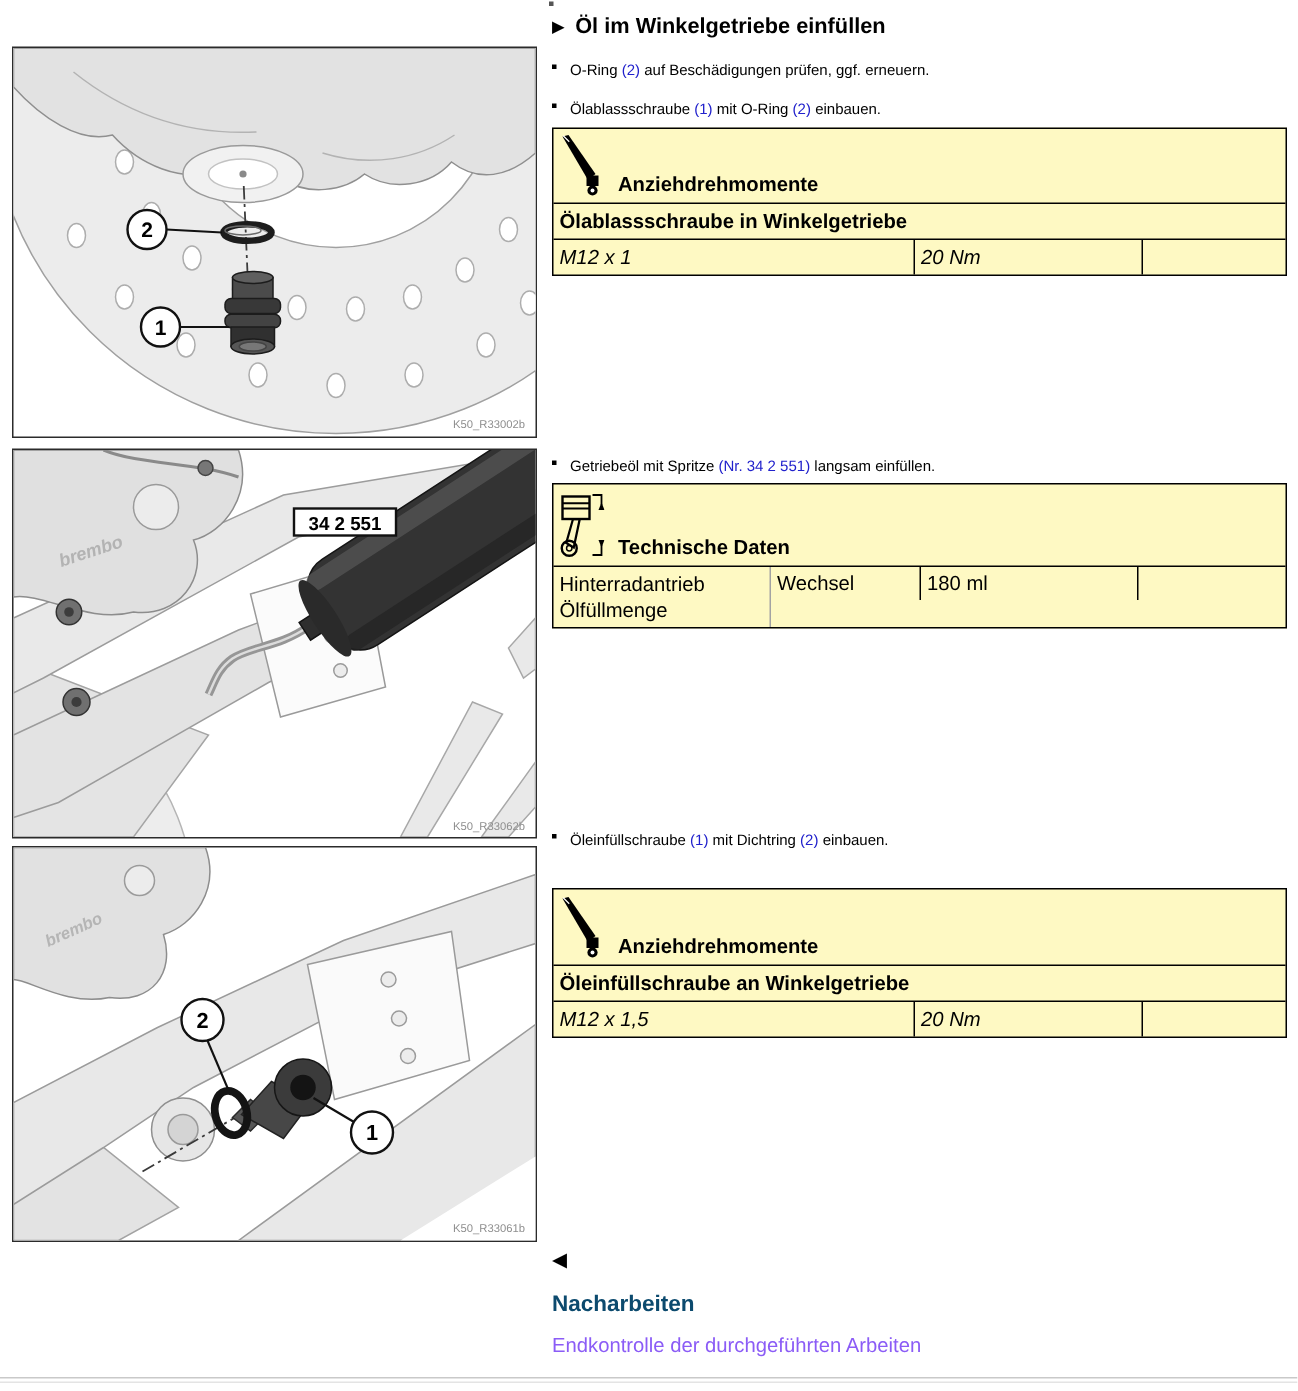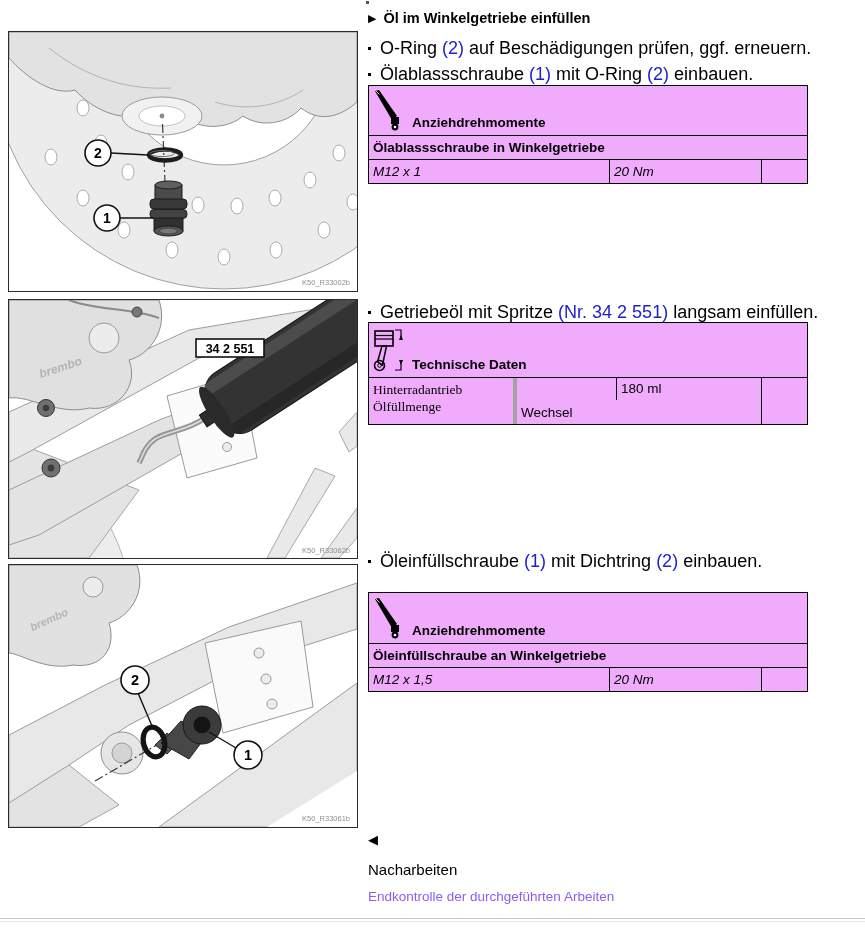--- a/index.html
+++ b/index.html
@@ -7,46 +7,46 @@
     width:865px;height:927px;background:#ffffff;position:relative;
     font-family:"Liberation Sans","DejaVu Sans",sans-serif;color:#000;
     overflow:hidden;
   }
   
   .fig{position:absolute;left:8px;border:1px solid #2b2b2b;background:#fff;}
   .fig svg{display:block;}
   
   .h1{position:absolute;left:368px;top:10px;font-size:14.5px;font-weight:bold;white-space:nowrap;}
   .h1 .marker{font-size:11px;margin-right:7px;vertical-align:1px;}
-  .bullet{position:absolute;left:368px;font-size:18px;line-height:16px;white-space:nowrap;}
+  .bullet{position:absolute;left:368px;font-size:10px;line-height:16px;white-space:nowrap;}
   .bullet .dot{display:inline-block;width:3px;height:3px;background:#000;margin-right:9px;vertical-align:4px;}
   .lk{color:#2121cc;}
   
-  .tbl{position:absolute;left:368px;width:440px;border:1px solid #000;font-size:13.5px;box-sizing:border-box;background:#f0abfc;}
+  .tbl{position:absolute;left:368px;width:490px;border:1px solid #000;font-size:13.5px;box-sizing:border-box;background:#fef9c3;}
   .tbl-header{display:flex;align-items:flex-end;padding:3px 4px 4px 4px;}
   .tbl-title{font-weight:bold;margin-left:9px;margin-bottom:1px;}
   .tbl-sub{border-top:1px solid #000;font-weight:bold;padding:3px 4px;height:17px;line-height:17px;}
   .trow{display:flex;border-top:1px solid #000;}
   .c{padding:3px 4px;height:17px;line-height:17px;box-sizing:content-box;font-style:italic;}
   .c + .c{border-left:1px solid #000;}
   .w1{width:232px;}
   .w2{width:143px;}
   .w3{flex:1;}
   
   .t2-body{display:flex;border-top:1px solid #000;}
-  .t2-label{width:136px;padding:3px 4px;border-right:4px solid #a3a3a3;line-height:17px;font-family:Liberation Serif, serif;}
+  .t2-label{width:136px;padding:3px 4px;border-right:1px solid #a3a3a3;line-height:17px;}
   .t2-right{flex:1;display:flex;flex-direction:column;}
   .t2-r1{display:flex;}
-  .t2-r1 .c2a{width:91px;padding:2px 4px;height:18px;line-height:17px;margin-top:24px;}
+  .t2-r1 .c2a{width:91px;padding:2px 4px;height:18px;line-height:17px;}
   .t2-r1 .c2b{width:136px;padding:2px 4px;height:18px;line-height:17px;border-left:1px solid #000;}
   .t2-r1 .c2c{flex:1;padding:2px 4px;border-left:1px solid #000;}
   .t2-r2{border-top:1px solid #000;padding:3px 4px;height:17px;line-height:17px;}
   
   .back-marker{position:absolute;left:368px;top:832px;font-size:13px;}
-  .nach{position:absolute;left:368px;top:861px;font-size:15px;font-weight:normal;color:#000000;cursor:pointer;}
+  .nach{position:absolute;left:368px;top:861px;font-size:15px;font-weight:bold;color:#0c4a6e;cursor:pointer;}
   .endk{position:absolute;left:368px;top:889px;font-size:13.5px;color:#8b5cf6;cursor:pointer;}
   .rule1{position:absolute;left:0;top:918px;width:865px;height:0;border-top:1px solid #c9c9c9;}
   .rule2{position:absolute;left:0;top:921px;width:865px;height:0;border-top:1px solid #e4e4e4;}
   .top-dot{position:absolute;left:366px;top:1px;width:3px;height:3px;background:#555;}
 </style>
 </head>
 <body>
 
 <span class="top-dot"></span>
 

